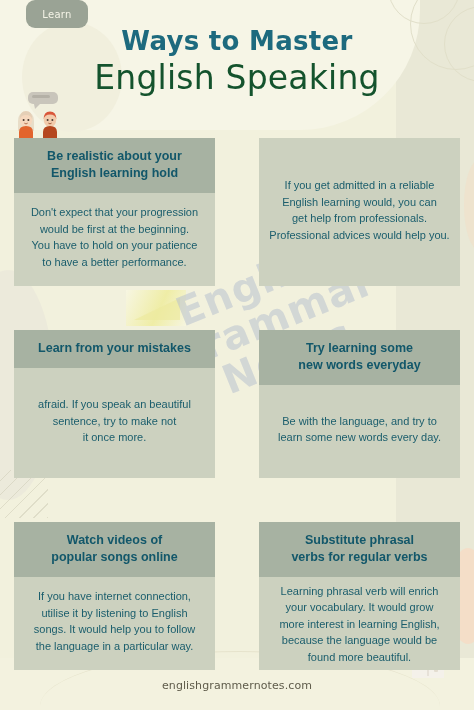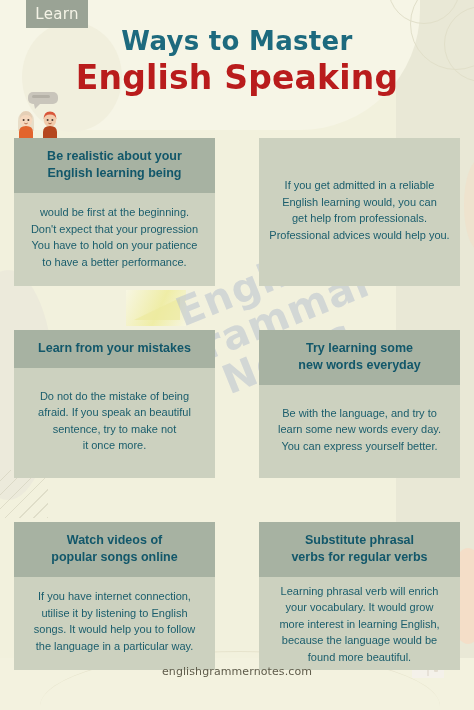--- a/index.html
+++ b/index.html
@@ -163,46 +163,47 @@
     position: absolute;
     left: 26px;
     top: 0;
     width: 62px;
     height: 28px;
     background: #9aa395;
     display: flex;
     align-items: center;
     justify-content: center;
     color: #f4f3e6;
-    font-size: 15px;
+    font-size: 10px;
     font-family: "DejaVu Sans", sans-serif;
     letter-spacing: .3px;
+    border-radius: 9px;
   }
 
   
   .title-wrap {
     position: absolute;
     left: 0;
     top: 26px;
     width: 474px;
     text-align: center;
   }
   .title-line1 {
     font-family: "DejaVu Sans", sans-serif;
     font-weight: bold;
     font-size: 26px;
     color: #1d6a7e;
     letter-spacing: .3px;
     margin-bottom: 2px;
   }
   .title-line2 {
     font-family: "DejaVu Sans", sans-serif;
-    font-weight: bold;
+    font-weight: normal;
     font-size: 33px;
-    color: #b91c1c;
+    color: #14532d;
     letter-spacing: .2px;
   }
 
   
   .chars-left {
     position: absolute;
     left: 14px;
     top: 88px;
     width: 64px;
     height: 56px;
@@ -256,21 +257,21 @@
     color: #1a5d6c;
     font-size: 11px;
     line-height: 1.5;
     text-align: center;
   }
 
   
   .footer {
     position: absolute;
     left: 0;
-    bottom: 32px;
+    bottom: 18px;
     width: 474px;
     text-align: center;
     color: #5e5b4a;
     font-size: 11px;
     font-family: "DejaVu Sans", sans-serif;
     letter-spacing: .1px;
   }
 </style>
 </head>
 <body>
@@ -348,26 +349,26 @@
     <path d="M19.4 28 q2.6 2.2 5.2 0" stroke="#b5714f" stroke-width="1.3" fill="none" stroke-linecap="round"></path>
     <path d="M22 44 v14" stroke="#ddd7cc" stroke-width="1.2"></path>
     <rect x="28" y="50" width="4" height="4" rx="1" fill="#e3ddd0"></rect>
   </svg>
 
   <div class="grid">
 
     <div class="card">
       <div class="card-header">
         <div>Be realistic about your</div>
-        <div>English learning being</div>
-      </div>
-      <div class="card-body">
-        <div class="card-body-text">
+        <div>English learning hold</div>
+      </div>
+      <div class="card-body">
+        <div class="card-body-text">
+          <div>Don't expect that your progression</div>
           <div>would be first at the beginning.</div>
-          <div>Don't expect that your progression</div>
           <div>You have to hold on your patience</div>
           <div>to have a better performance.</div>
         </div>
       </div>
     </div>
 
     <div class="card">
       <div class="card-body">
         <div class="card-body-text">
           <div>If you get admitted in a reliable</div>
@@ -377,38 +378,36 @@
         </div>
       </div>
     </div>
 
     <div class="card">
       <div class="card-header">
         <div>Learn from your mistakes</div>
       </div>
       <div class="card-body">
         <div class="card-body-text">
-          <div>Do not do the mistake of being</div>
           <div>afraid. If you speak an beautiful</div>
           <div>sentence, try to make not</div>
           <div>it once more.</div>
         </div>
       </div>
     </div>
 
     <div class="card">
       <div class="card-header">
         <div>Try learning some</div>
         <div>new words everyday</div>
       </div>
       <div class="card-body">
         <div class="card-body-text">
           <div>Be with the language, and try to</div>
           <div>learn some new words every day.</div>
-          <div>You can express yourself better.</div>
         </div>
       </div>
     </div>
 
     <div class="card">
       <div class="card-header">
         <div>Watch videos of</div>
         <div>popular songs online</div>
       </div>
       <div class="card-body">

